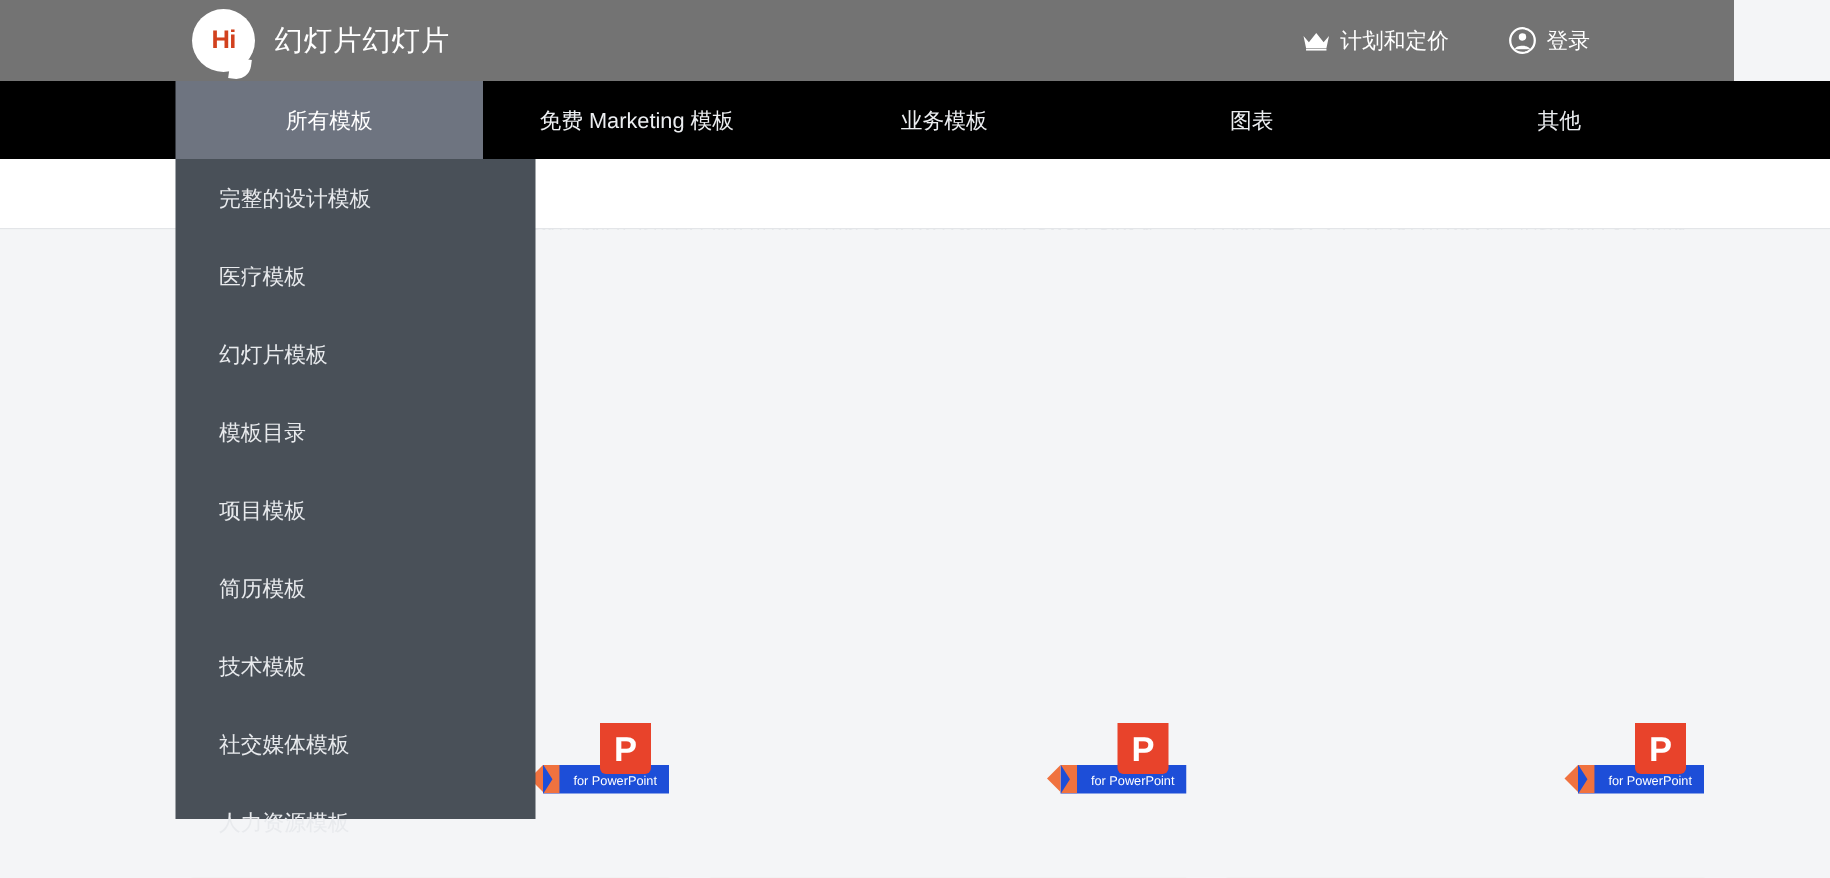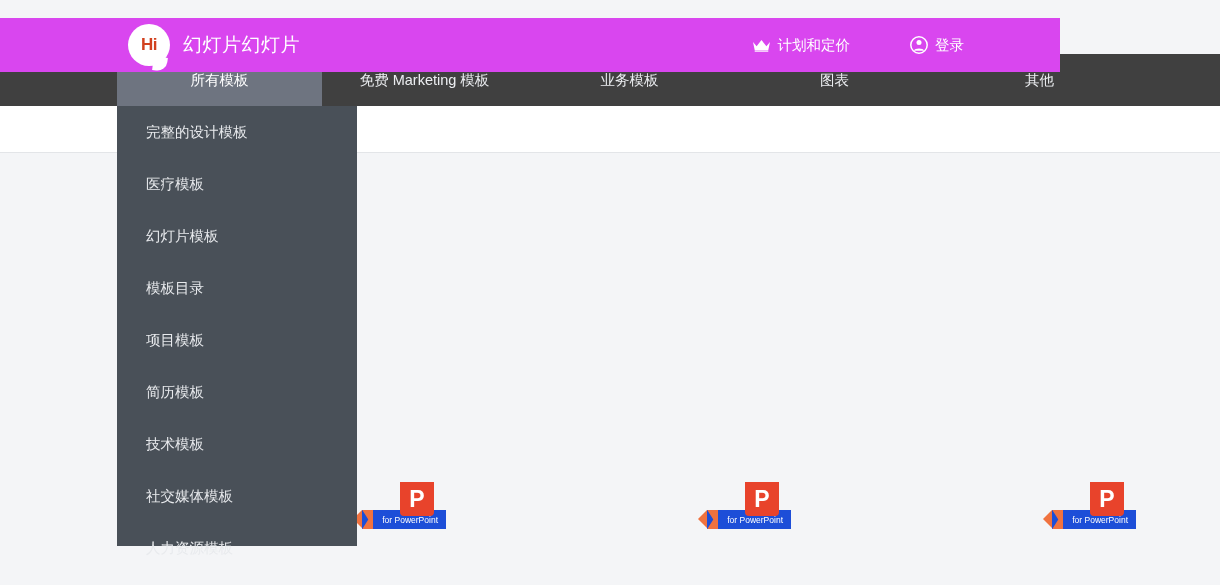--- a/index.html
+++ b/index.html
@@ -11,24 +11,24 @@
     width: 1220px;
     height: 585px;
     overflow: hidden;
     font-family: "Liberation Sans", "DejaVu Sans", sans-serif;
     position: relative;
   }
 
   
   .header {
     position: absolute;
-    left: 0; top: 18px;
-    width: 1060px;
+    left: 0; top: 0;
+    width: 1156px;
     height: 54px;
-    background: #d946ef;
+    background: #737373;
     z-index: 5;
   }
   .brand {
     position: absolute;
     left: 128px;
     top: 6px;
     display: flex;
     align-items: center;
     height: 42px;
   }
@@ -71,40 +71,40 @@
     white-space: nowrap;
   }
 
   .header-right {
     position: absolute;
     right: 96px;
     top: 0;
     height: 54px;
     display: flex;
     align-items: center;
-    gap: 60px;
+    gap: 40px;
   }
   .hdr-link {
     display: flex;
     align-items: center;
     gap: 7px;
     color: #ffffff;
     font-size: 14.5px;
     white-space: nowrap;
     cursor: pointer;
   }
   .hdr-link svg { display:block; }
 
   
   .navbar {
     position: absolute;
     left: 0; top: 54px;
     width: 1220px;
     height: 52px;
-    background: #404040;
+    background: #000000;
     z-index: 4;
   }
   .nav-items {
     position: absolute;
     left: 117px;
     top: 0;
     height: 52px;
     display: flex;
     align-items: stretch;
   }

